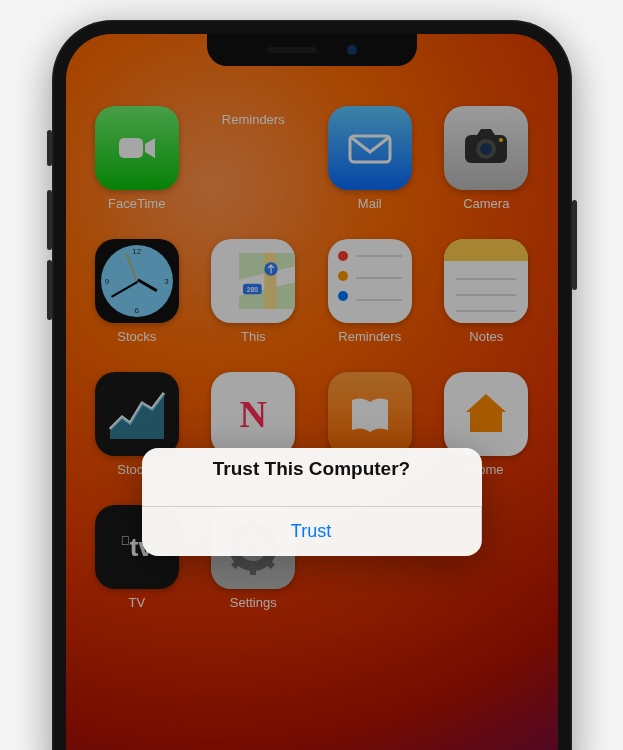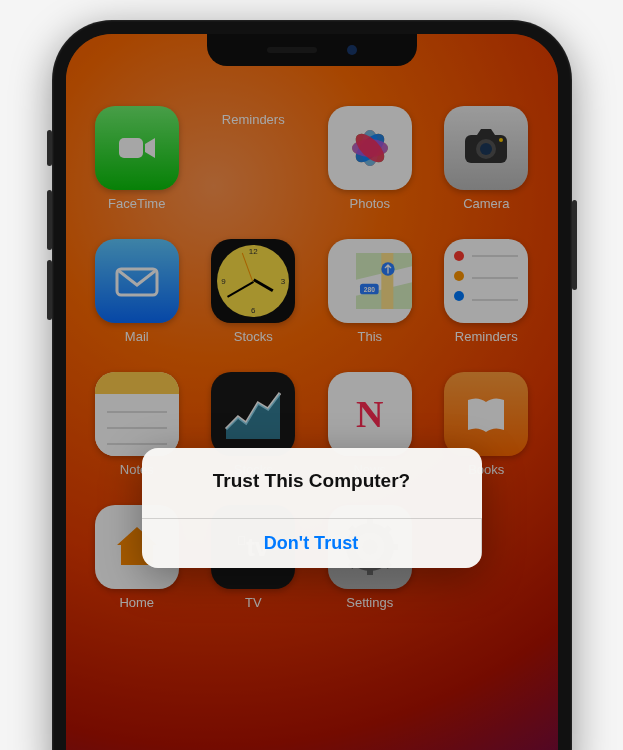--- a/index.html
+++ b/index.html
@@ -131,21 +131,21 @@
     display:flex; flex-direction:column; gap:10px;
   }
   .reminders-dots span { width:10px; height:10px; border-radius:50%; }
   .reminders-dots span:nth-child(1){background:#ff3b30;}
   .reminders-dots span:nth-child(2){background:#ff9500;}
   .reminders-dots span:nth-child(3){background:#007aff;}
   .reminders-line { position:absolute; left:28px; right:10px; height:2px; background:#ddd;}
   .reminders-line.l1{top:16px;} .reminders-line.l2{top:38px;} .reminders-line.l3{top:60px;}
 
   .clockface {
-    width:72px; height:72px; background:#fde047; border-radius:50%;
+    width:72px; height:72px; background:#7dd3fc; border-radius:50%;
     position:relative;
     text-align:center;
   }
   .clockface .hand { position:absolute; top:50%; left:50%; background:#000; transform-origin:top left; }
   .clockface .h1 { width:2.5px; height:22px; transform:rotate(300deg); }
   .clockface .h2 { width:2px; height:30px; transform:rotate(60deg); }
   .clockface .sec { width:1px; height:30px; background:#ff9500; transform:rotate(160deg);}
   .clock-num { position:absolute; font-size:8px; color:#333;}
   .cn12{top:2px; left:50%; transform:translateX(-50%);}
   .cn6{bottom:2px; left:50%; transform:translateX(-50%);}
@@ -162,21 +162,21 @@
     position:absolute;
     left:50%; transform:translateX(-50%);
     top: 414px;
     width: 340px;
     background: rgba(248,247,245,0.98);
     border-radius: 16px;
     z-index: 10;
     overflow:hidden;
     box-shadow: 0 10px 40px rgba(0,0,0,.35);
   }
-  .alert-body { padding: 22px 18px 20px; text-align:center; }
+  .alert-body { padding: 10px 18px 20px; text-align:center; }
   .alert-title { font-size:19px; font-weight:600; color:#111; margin-bottom:6px;}
   .alert-msg { font-size:14px; color:#333; line-height:1.38;}
   .alert-buttons { display:flex; border-top:1px solid rgba(0,0,0,.15);}
   .alert-buttons div {
     flex:1; text-align:center; padding:14px 0;
     color:#007aff; font-size:18px;
   }
   .alert-buttons div:first-child { border-right:1px solid rgba(0,0,0,.15);}
   .alert-buttons .bold { font-weight:600; }
 
@@ -211,57 +211,40 @@
               <rect x="6" y="14" width="24" height="20" rx="5" fill="#fff"></rect>
               <path d="M32 20 L42 14 L42 34 L32 28 Z" fill="#fff"></path>
             </svg>
         </div>
         <div class="label">FaceTime</div>
       </div>
       <div class="app">
         <div class="label">Reminders</div>
       </div>
       <div class="app">
-        <div class="icon ic-photos">
-          <svg width="60" height="60" viewBox="0 0 60 60">
-            <g transform="translate(30,30)">
-              <ellipse rx="9" ry="18" fill="#ff3b30" opacity=".85"></ellipse>
-              <ellipse rx="9" ry="18" fill="#ff9500" opacity=".85" transform="rotate(45)"></ellipse>
-              <ellipse rx="9" ry="18" fill="#ffcc00" opacity=".85" transform="rotate(90)"></ellipse>
-              <ellipse rx="9" ry="18" fill="#34c759" opacity=".85" transform="rotate(135)"></ellipse>
-              <ellipse rx="9" ry="18" fill="#5ac8fa" opacity=".85" transform="rotate(180)"></ellipse>
-              <ellipse rx="9" ry="18" fill="#007aff" opacity=".85" transform="rotate(225)"></ellipse>
-              <ellipse rx="9" ry="18" fill="#af52de" opacity=".85" transform="rotate(270)"></ellipse>
-              <ellipse rx="9" ry="18" fill="#ff2d55" opacity=".85" transform="rotate(315)"></ellipse>
-            </g>
-          </svg>
-        </div>
-        <div class="label">Photos</div>
-      </div>
+        <div class="icon ic-mail">
+          <svg width="56" height="56" viewBox="0 0 56 56">
+              <rect x="8" y="16" width="40" height="26" rx="4" fill="none" stroke="#fff" stroke-width="3"></rect>
+              <path d="M10 18 L28 32 L46 18" fill="none" stroke="#fff" stroke-width="3"></path>
+            </svg>
+        </div>
+        <div class="label">Mail</div>
+      </div>
+
       <div class="app">
         <div class="icon ic-camera">
           <svg width="58" height="58" viewBox="0 0 58 58">
               <rect x="8" y="16" width="42" height="28" rx="6" fill="#333"></rect>
               <path d="M20 16 L24 10 H34 L38 16 Z" fill="#333"></path>
               <circle cx="29" cy="30" r="10" fill="#555"></circle>
               <circle cx="29" cy="30" r="6" fill="#1d3a5c"></circle>
               <circle cx="44" cy="21" r="2" fill="#ffcc00"></circle>
             </svg>
         </div>
         <div class="label">Camera</div>
-      </div>
-
-      <div class="app">
-        <div class="icon ic-mail">
-          <svg width="56" height="56" viewBox="0 0 56 56">
-              <rect x="8" y="16" width="40" height="26" rx="4" fill="none" stroke="#fff" stroke-width="3"></rect>
-              <path d="M10 18 L28 32 L46 18" fill="none" stroke="#fff" stroke-width="3"></path>
-            </svg>
-        </div>
-        <div class="label">Mail</div>
       </div>
       <div class="app">
         <div class="icon ic-clock">
           <div class="clockface">
             <span class="clock-num cn12">12</span>
             <span class="clock-num cn3">3</span>
             <span class="clock-num cn6">6</span>
             <span class="clock-num cn9">9</span>
             <div class="hand h1"></div>
               <div class="hand h2"></div>
@@ -371,18 +354,18 @@
       </div>
     </div>
 
     <div class="dim-overlay"></div>
 
     <div class="alert">
       <div class="alert-body">
         <div class="alert-title">Trust This Computer?</div>
       </div>
       <div class="alert-buttons">
-        <div class="bold">Don't Trust</div>
+        <div>Trust</div>
       </div>
     </div>
 
   </div>
 </div>
 
 </body></html>

